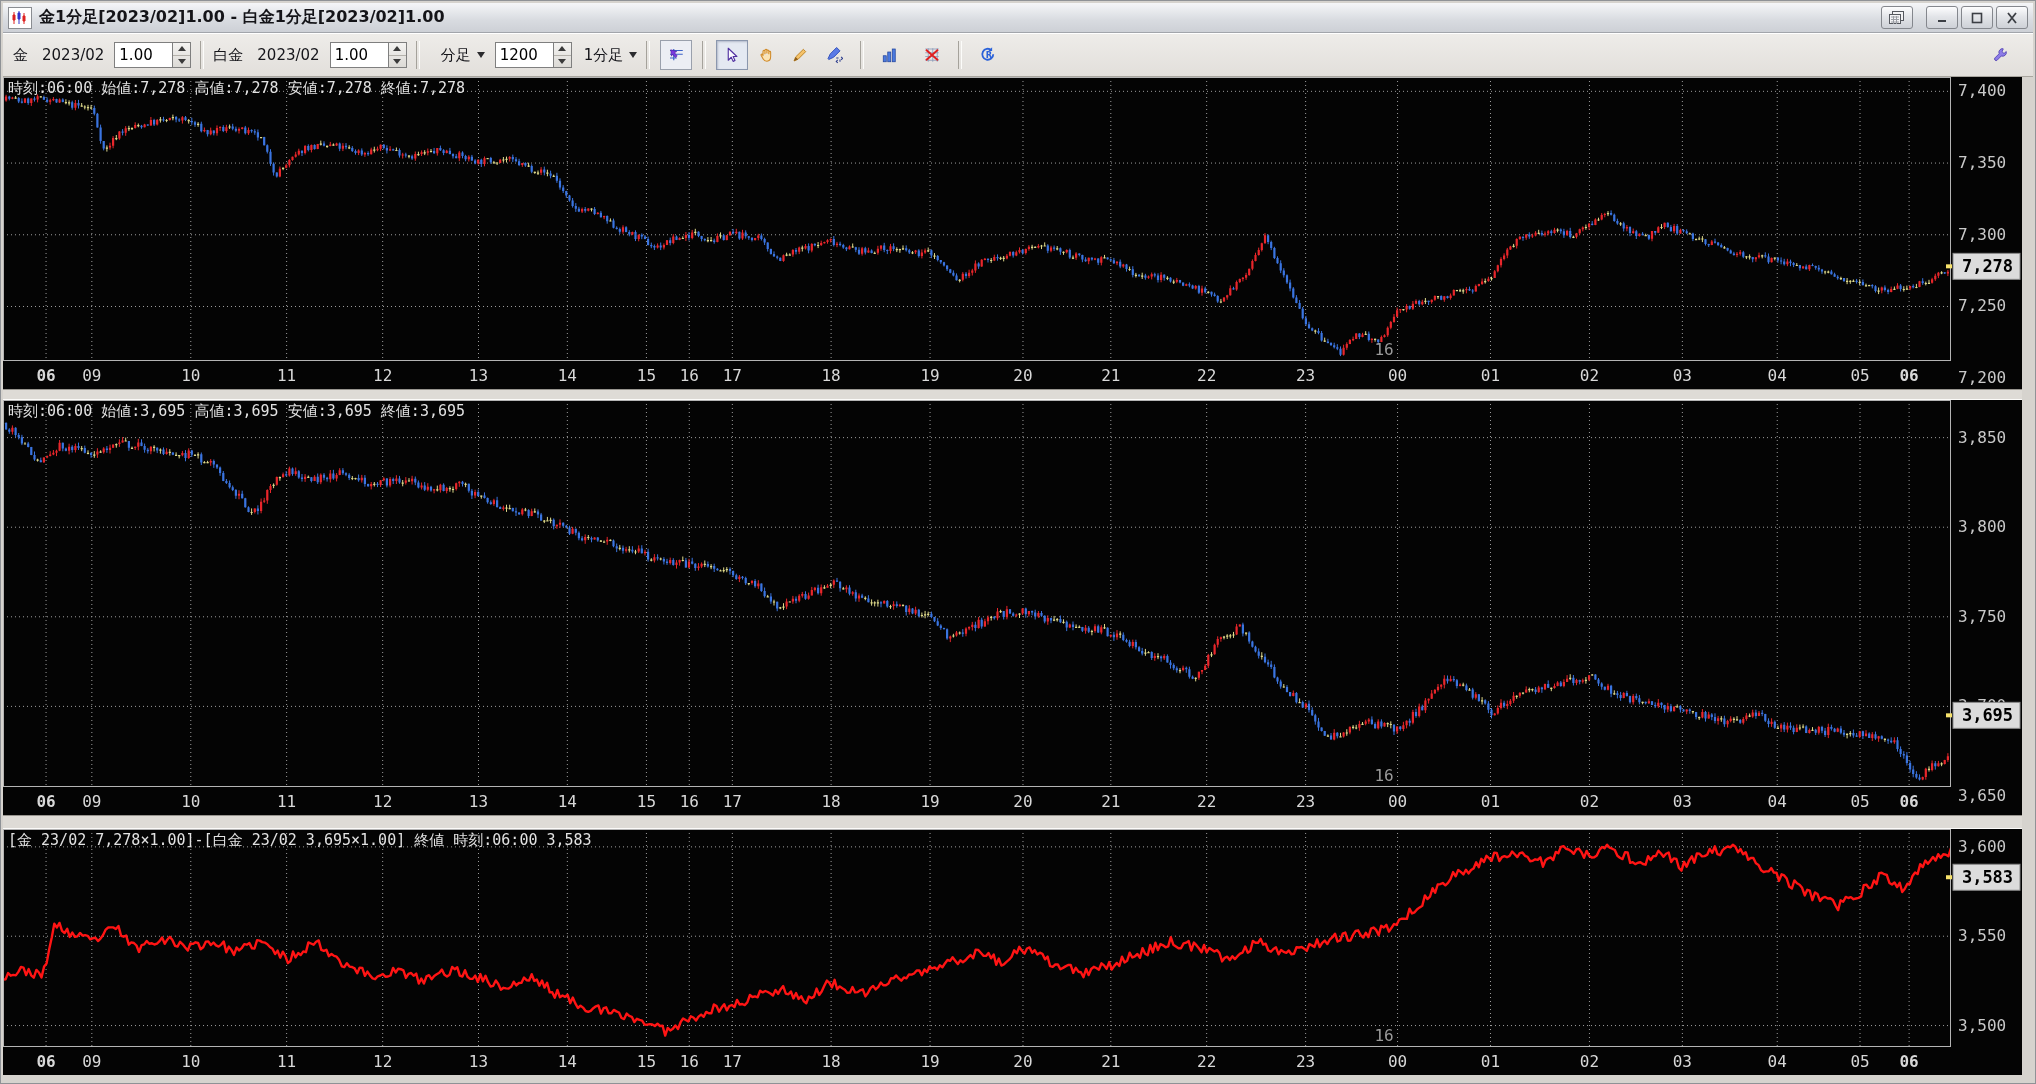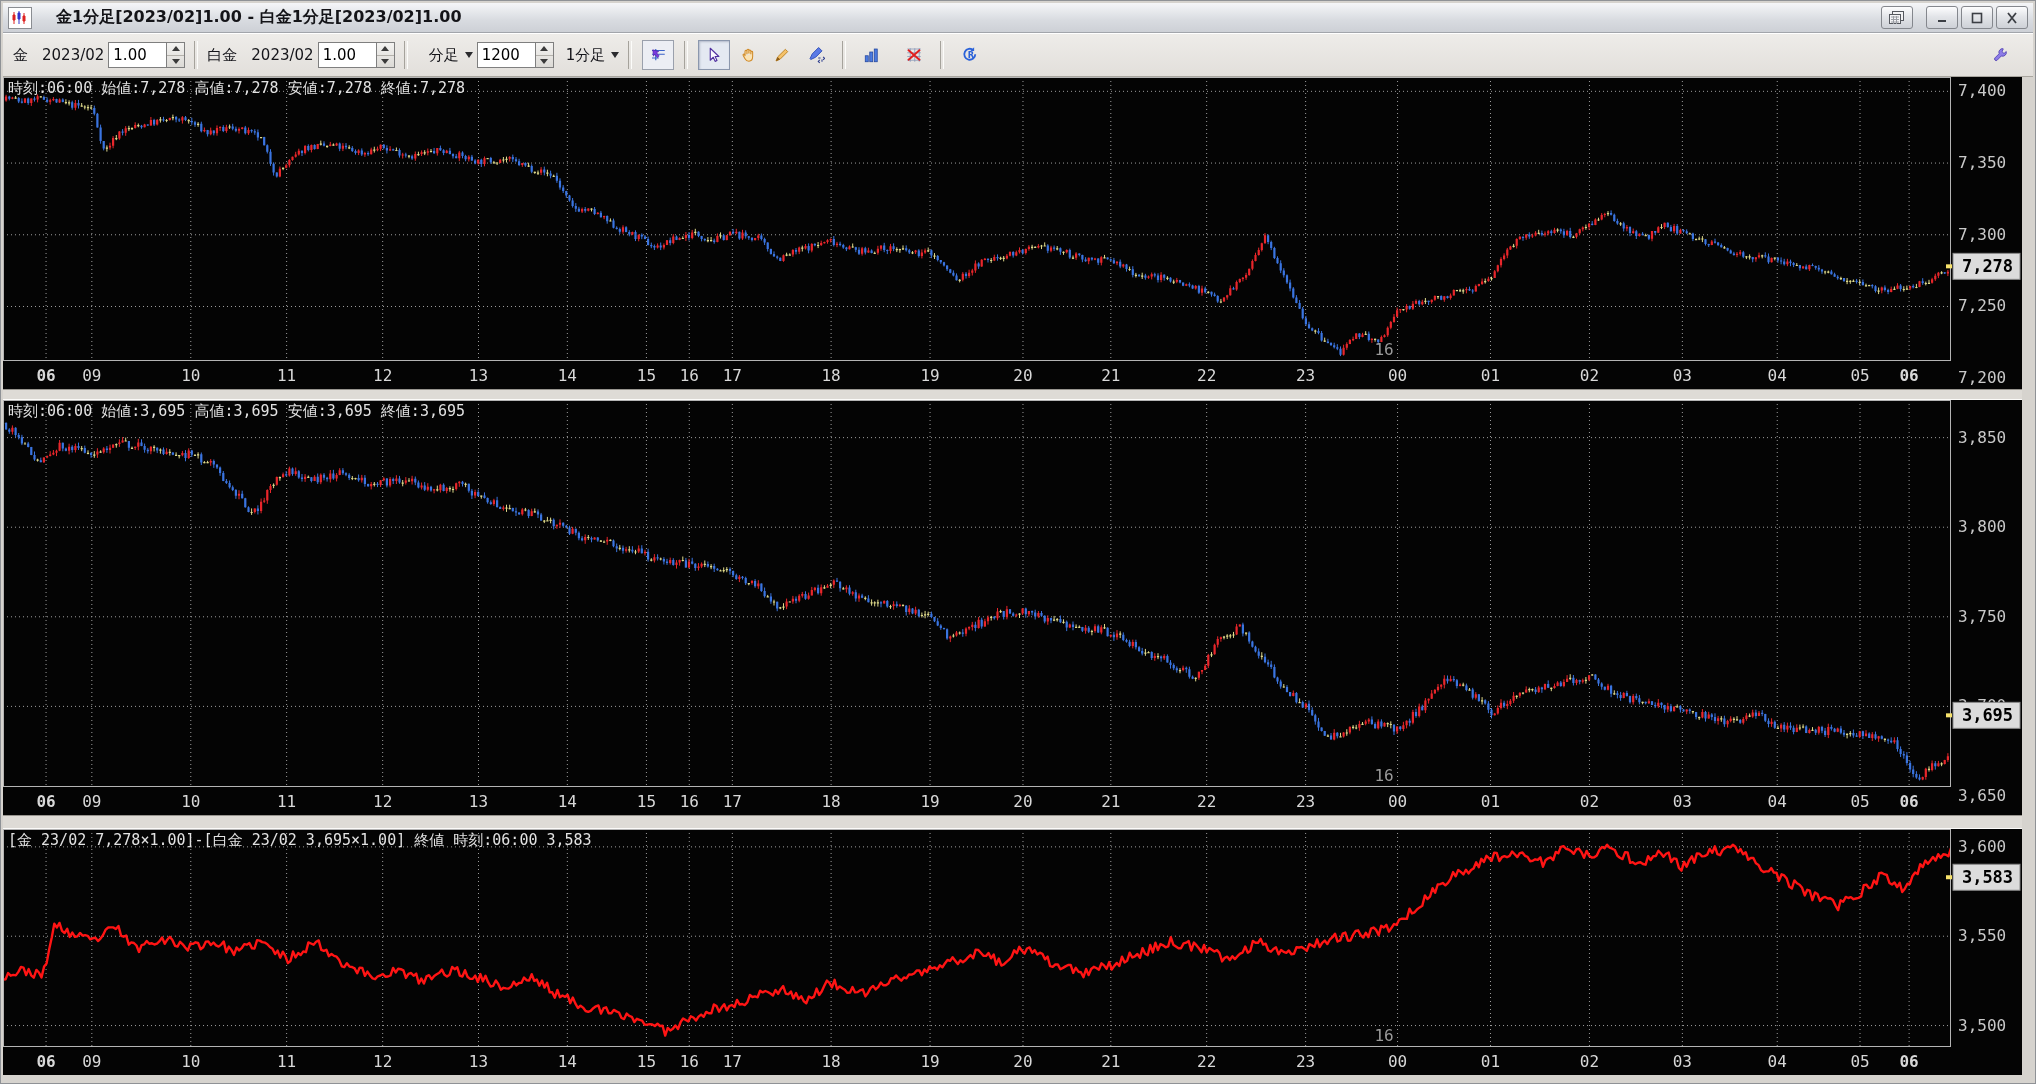--- a/index.html
+++ b/index.html
@@ -7,41 +7,41 @@
     width:2036px;height:1084px;position:relative;overflow:hidden;
     background:#d6d3ce;font-family:"DejaVu Sans",sans-serif;
     -webkit-font-smoothing:none;
   }
   
   .frame-edge{position:absolute;inset:0;border:1px solid #8f9296;pointer-events:none;}
   .titlebar{
     position:absolute;left:3px;top:3px;width:2030px;height:30px;
     background:linear-gradient(#f5f6f8,#d8dbe0 60%,#cdd0d6);
     border-bottom:1px solid #a2a5ab;
-    display:flex;align-items:center;padding:0 5px;box-sizing:border-box;gap:24px;
+    display:flex;align-items:center;padding:0 5px;box-sizing:border-box;gap:7px;
   }
   .title-icon{width:22px;height:20px;background:#fff;border:1px solid #8a8d92;display:flex;align-items:center;justify-content:center;flex:none;}
   .title-text{font-size:16px;font-weight:700;color:#141418;letter-spacing:0;white-space:nowrap;}
   .winbtns{margin-left:auto;display:flex;gap:3px;align-items:center;}
   .winbtn{
     width:32px;height:23px;border:1px solid #84878d;border-radius:3px;
     background:linear-gradient(#fdfdfe,#e3e5e9 45%,#ced1d7);
     display:flex;align-items:center;justify-content:center;padding:0;cursor:default;
   }
   .winbtn.copy{margin-right:10px;}
   
   .toolbar{
     position:absolute;left:3px;top:33px;width:2030px;height:44px;box-sizing:border-box;
     background:linear-gradient(#eeece9,#e2dfdb);
     border-top:1px solid #fff;border-bottom:1px solid #a9a69f;
     display:flex;align-items:center;padding:0 10px;
   }
   .tb-label{font-size:15px;color:#15151a;white-space:nowrap;}
   .tb-static{font-size:15px;color:#15151a;margin-left:14px;white-space:nowrap;}
-  .spinbox{display:flex;margin-left:4px;height:26px;}
+  .spinbox{display:flex;margin-left:10px;height:26px;}
   .spinbox input{
     width:58px;height:26px;box-sizing:border-box;border:1px solid #7f7f7f;border-right:none;
     font-size:15px;font-family:"DejaVu Sans",sans-serif;padding:0 4px;background:#fff;color:#000;
   }
   .spinner{width:19px;height:26px;box-sizing:border-box;border:1px solid #7f7f7f;background:linear-gradient(#f4f3f1,#dcdad6);display:flex;flex-direction:column;}
   .spinner span{flex:1;display:flex;align-items:center;justify-content:center;border-bottom:1px solid #b5b2ac;}
   .spinner span:last-child{border-bottom:none;}
   .tri-up{width:0;height:0;border-left:4px solid transparent;border-right:4px solid transparent;border-bottom:5px solid #3a3a3a;}
   .tri-dn{width:0;height:0;border-left:4px solid transparent;border-right:4px solid transparent;border-top:5px solid #3a3a3a;}
   .tb-sep{width:2px;height:28px;margin:0 9px;border-left:1px solid #a5a29b;border-right:1px solid #fcfcfa;flex:none;}

